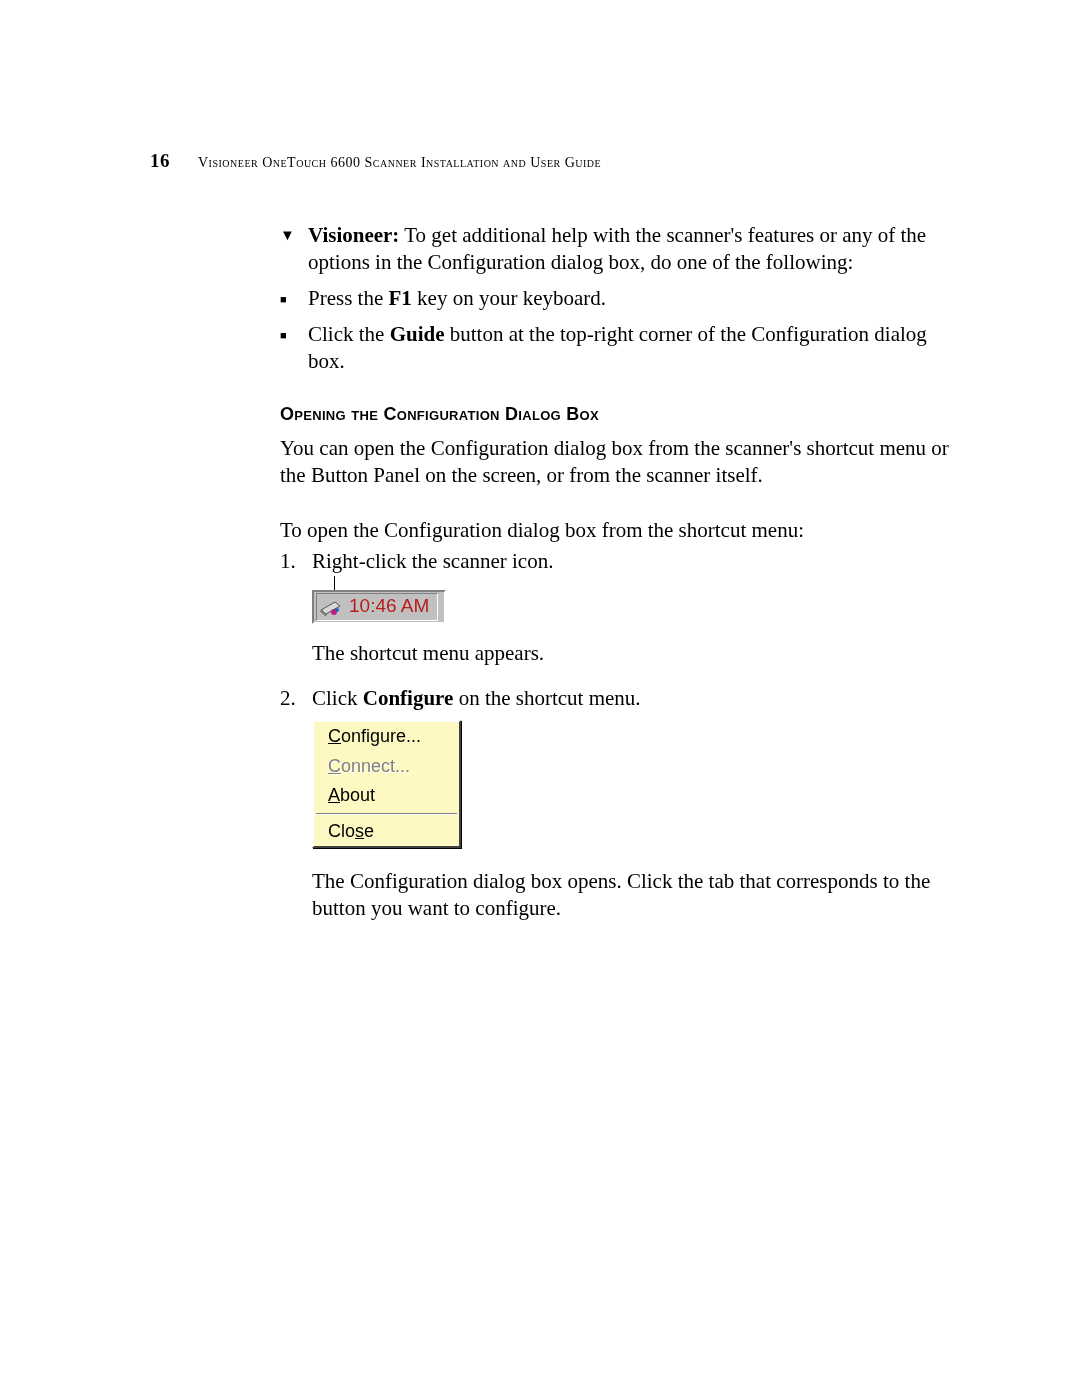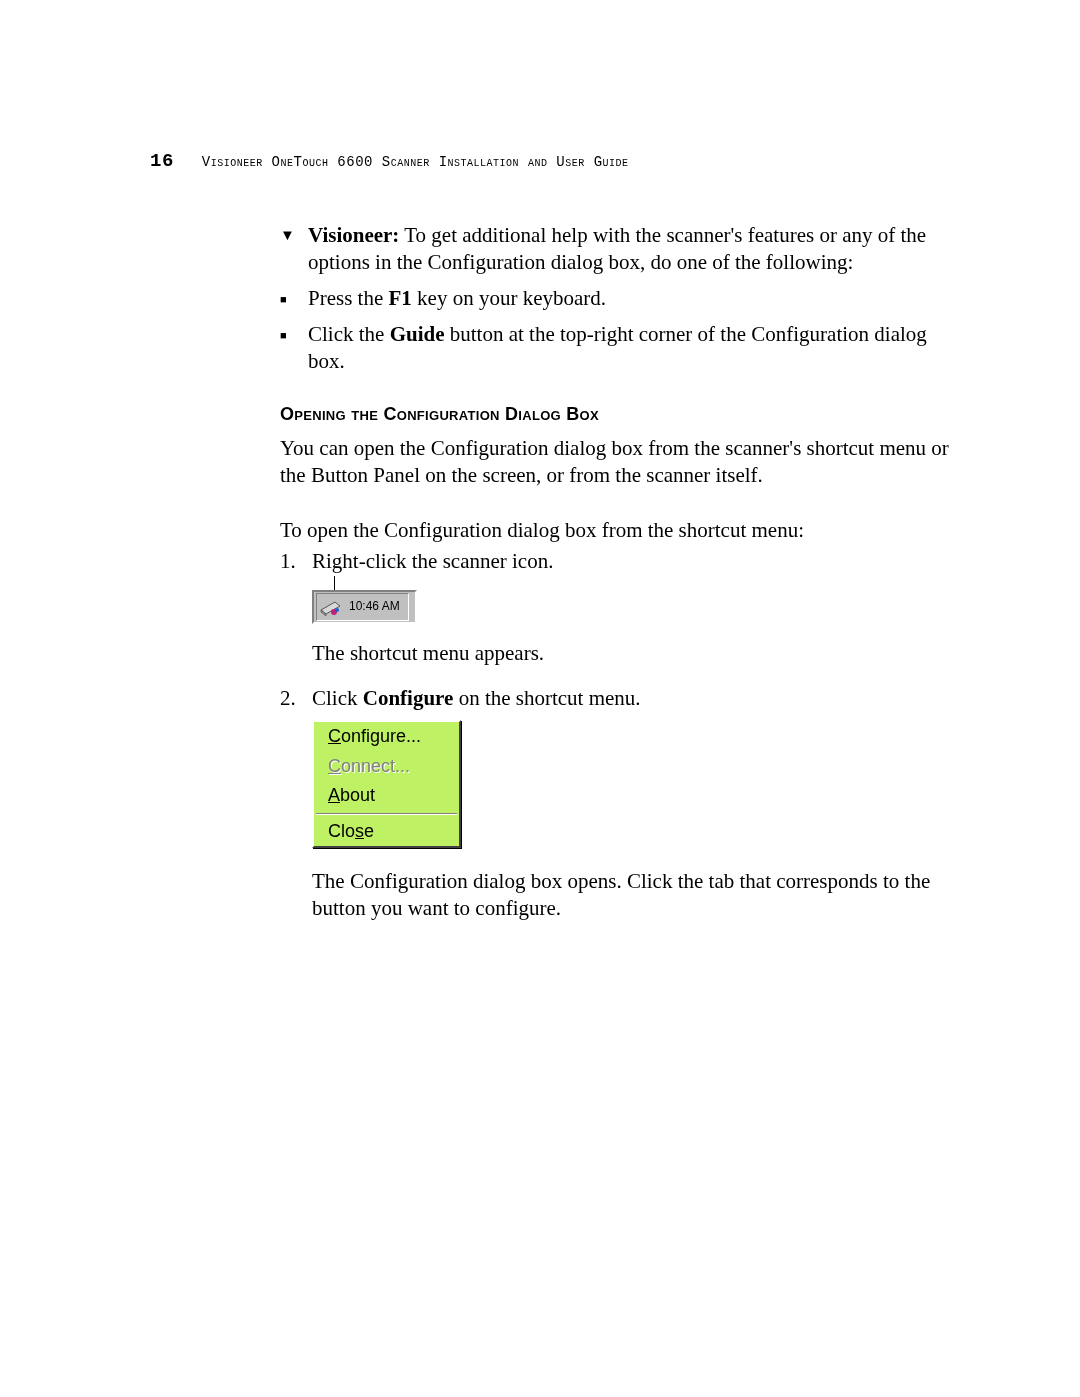--- a/index.html
+++ b/index.html
@@ -12,21 +12,21 @@
     height: 1397px;
     position: relative;
   }
   .page {
     padding: 150px 130px 0 150px;
   }
   .header-row {
     display: flex;
     align-items: baseline;
     margin-bottom: 50px;
-    font-family: Liberation Mono, monospace;
+    font-family: Liberation Serif, serif;
   }
   .page-number {
     font-size: 19px;
     font-weight: bold;
     margin-right: 28px;
     letter-spacing: 0.5px;
   }
   .header-title {
     font-size: 14px;
     letter-spacing: 0.5px;
@@ -97,42 +97,42 @@
   .systray {
     display: inline-flex;
     align-items: center;
     border: 2px solid;
     border-color: #808080 #fff #fff #808080;
     background: #c0c0c0;
     padding: 2px 6px 2px 2px;
     height: 34px;
     box-sizing: border-box;
     font-family: "MS Sans Serif", Tahoma, Arial, sans-serif;
-    font-size: 12px;
-    color: #000000;
+    font-size: 19px;
+    color: #b91c1c;
     margin-bottom: 16px;
   }
   .systray .inner {
     display: flex;
     align-items: center;
     border: 1px solid;
     border-color: #808080 #fff #fff #808080;
     padding: 1px 8px 1px 2px;
     height: 28px;
     box-sizing: border-box;
     gap: 8px;
   }
   .systray .scanner-ico {
     width: 22px; height: 20px; position: relative;
   }
   .systray .scanner-ico svg { display:block; }
   
   .ctxmenu {
     display: inline-block;
-    background: #bef264;
+    background: #fef9c3;
     border: 2px solid;
     border-color: #fff #404040 #404040 #fff;
     font-family: "MS Sans Serif", Tahoma, Arial, sans-serif;
     font-size: 18px;
     color: #000;
     box-shadow: 1px 1px 0 #000;
     margin: 8px 0 20px 0;
   }
   .ctxmenu .item {
     padding: 3px 38px 3px 14px;

